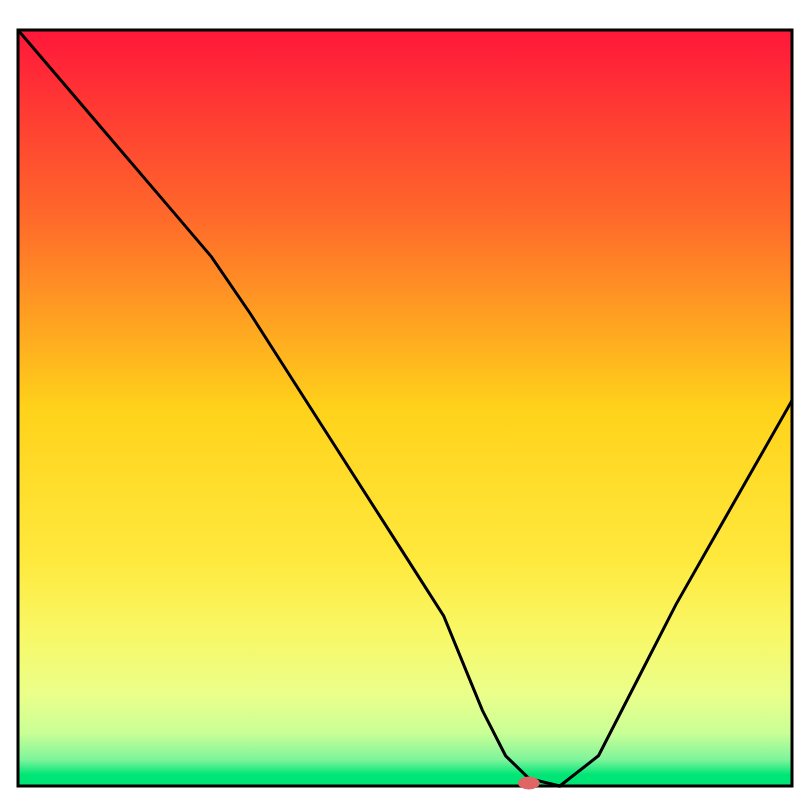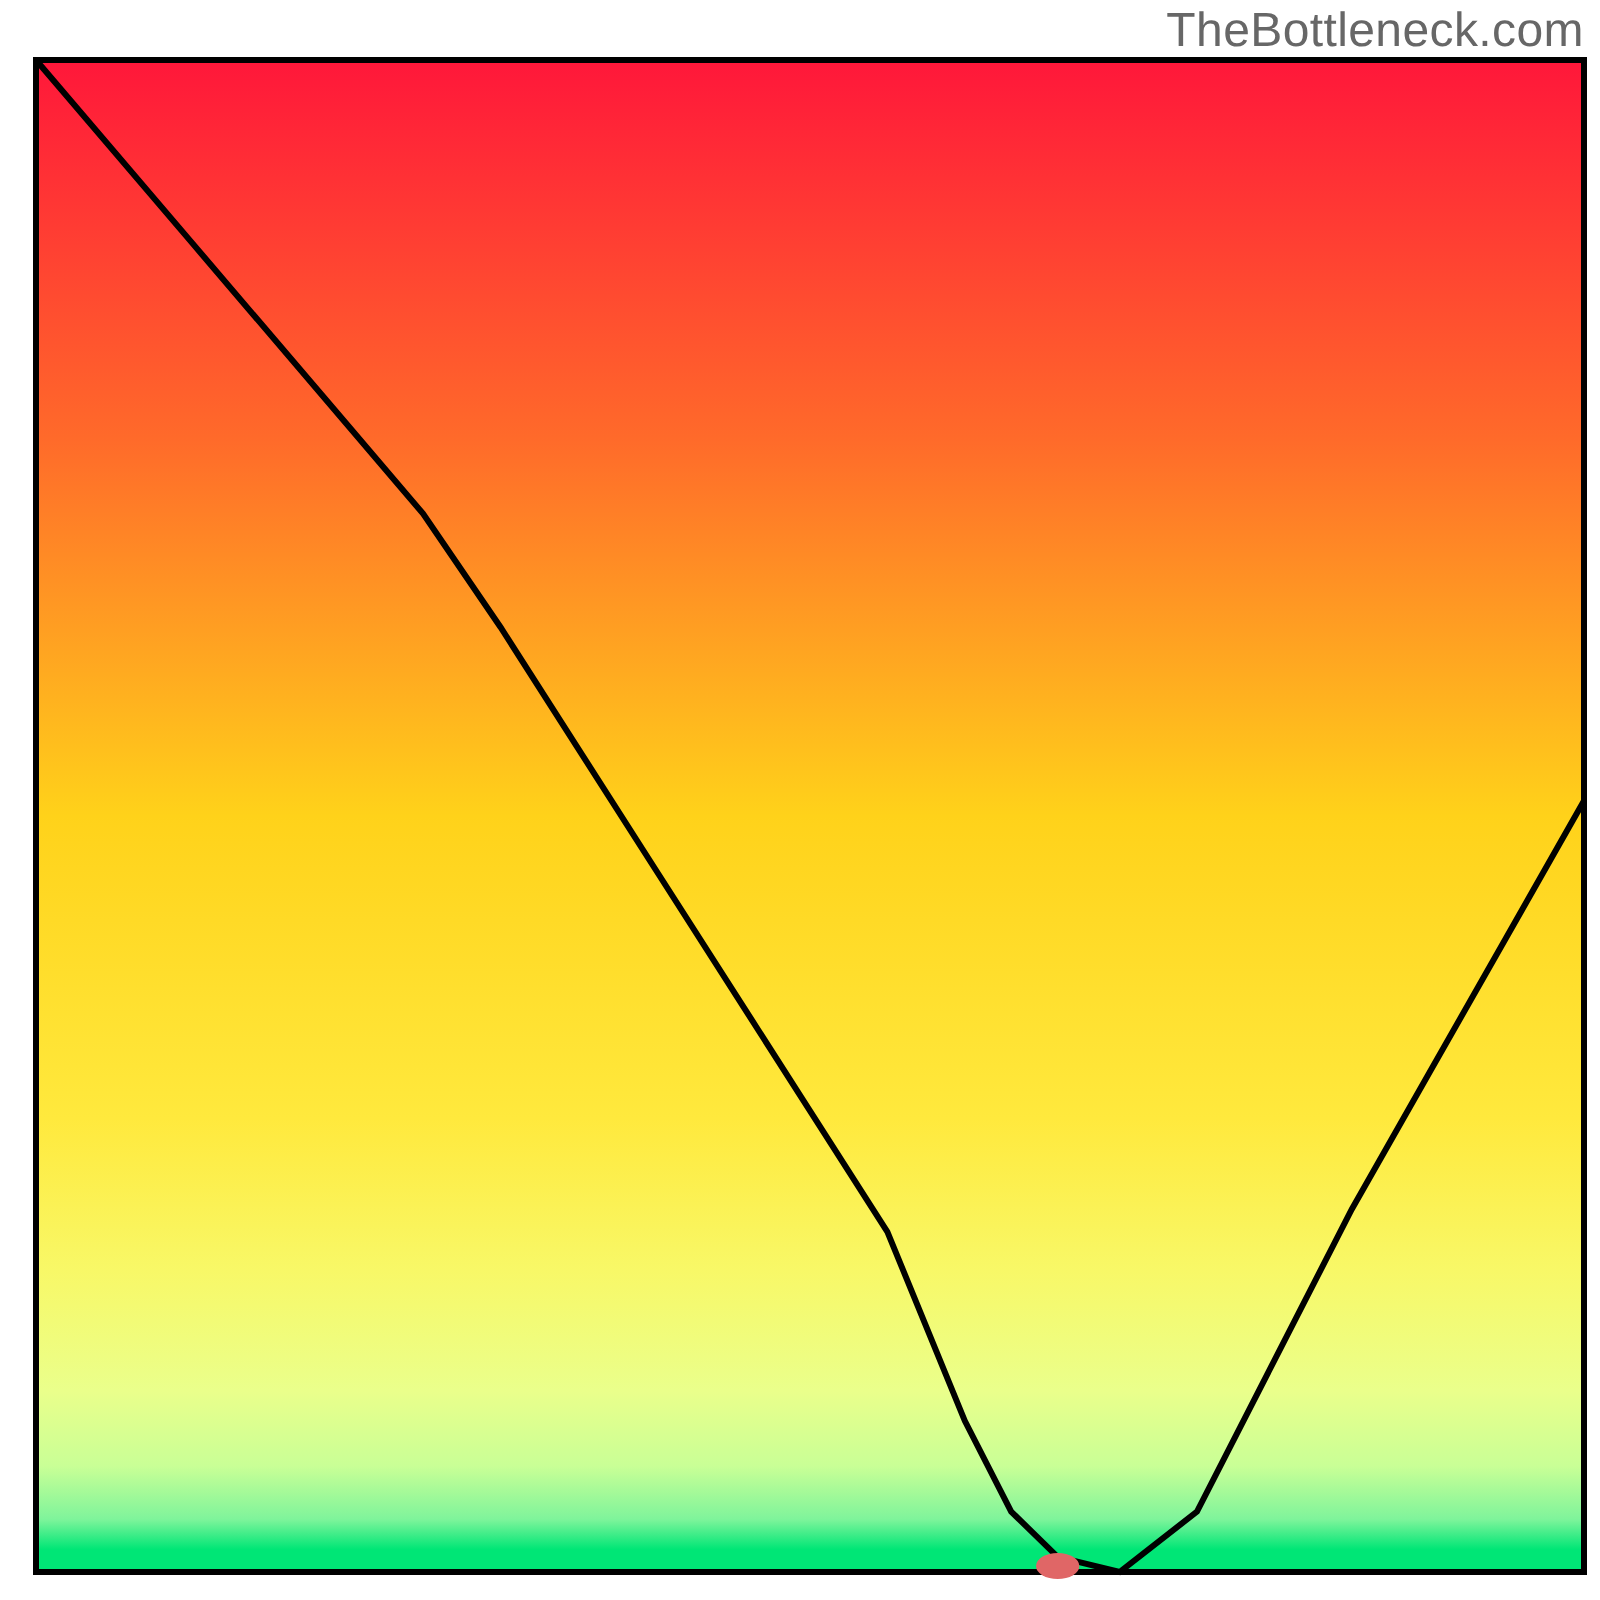--- a/index.html
+++ b/index.html
@@ -45,21 +45,20 @@
   }
   .marker {
     fill: #e06666;
     stroke: none;
   }
 </style>
 </head>
 <body>
 
 <div class="chart-container">
-  <div class="watermark">TheBottleneck.com</div>
   <svg class="plot" viewBox="0 0 800 800">
     <defs>
       <linearGradient id="bg-grad" x1="0" y1="0" x2="0" y2="1">
           <stop offset="0%" stop-color="#ff173a"></stop>
           <stop offset="25%" stop-color="#ff6a2a"></stop>
           <stop offset="50%" stop-color="#ffd21a"></stop>
           <stop offset="70%" stop-color="#ffe93d"></stop>
           <stop offset="80%" stop-color="#f8f867"></stop>
           <stop offset="88%" stop-color="#eaff8b"></stop>
           <stop offset="93%" stop-color="#c9ff96"></stop>

